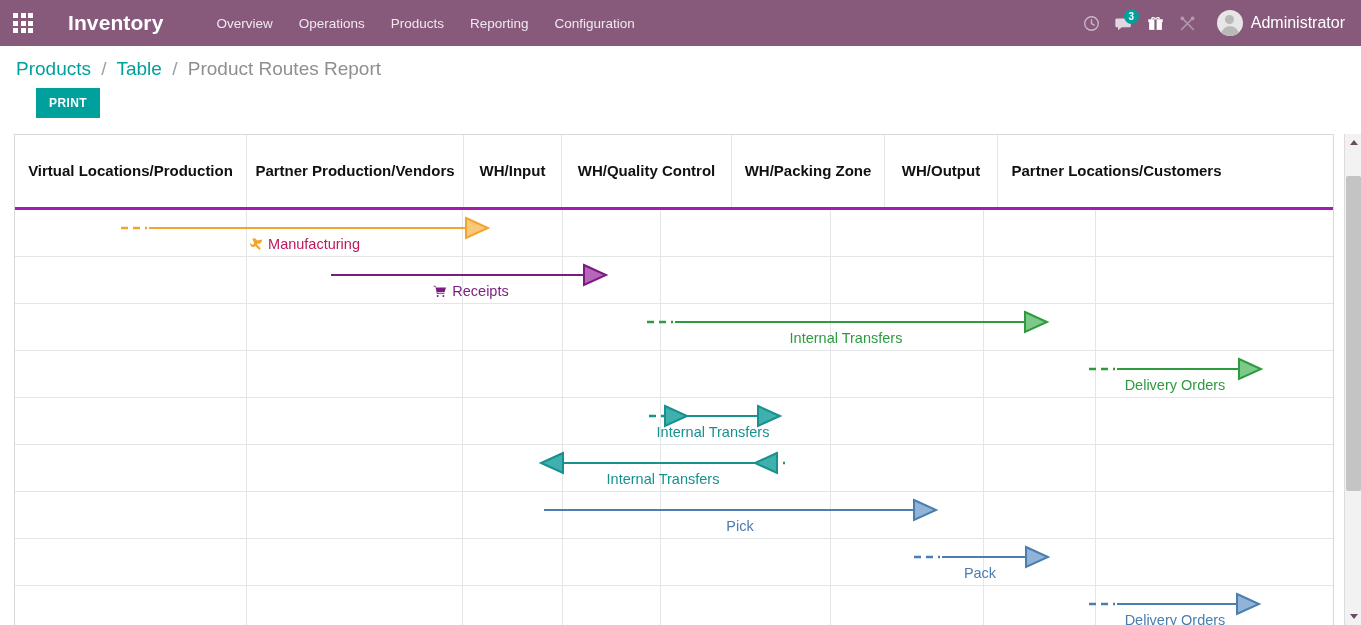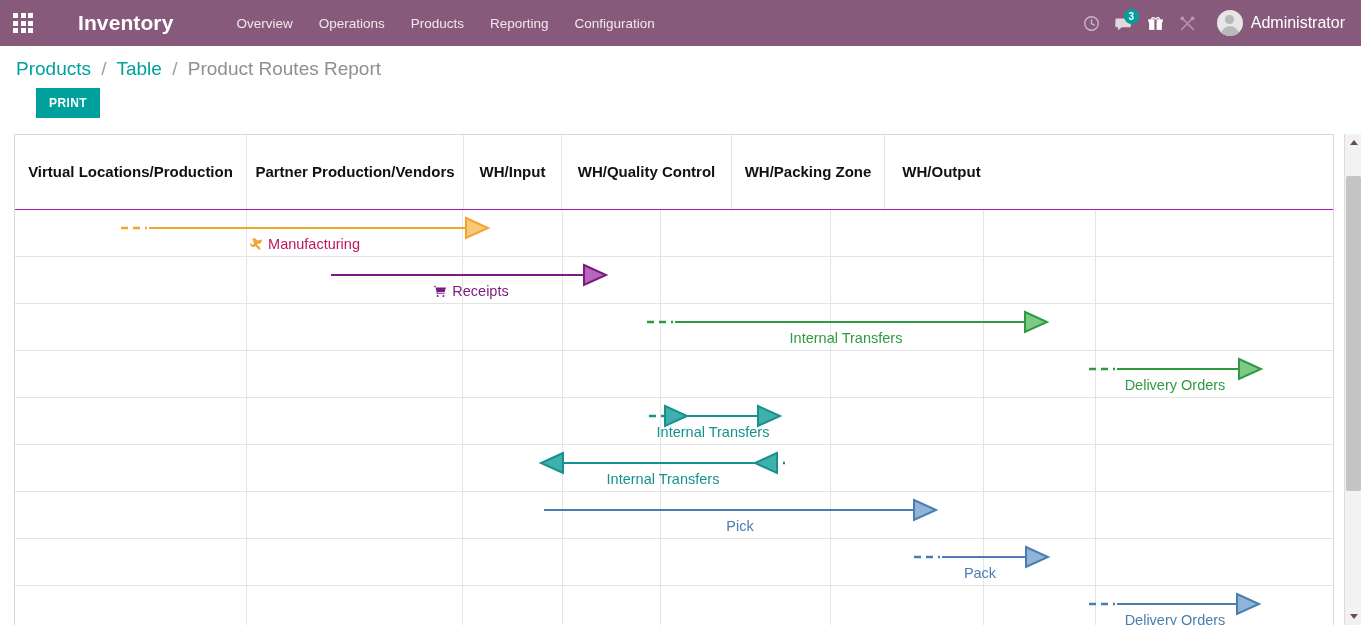--- a/index.html
+++ b/index.html
@@ -11,21 +11,20 @@
   }
 
   
   .navbar {
     height: 46px;
     background: #875A7B;
     display: flex;
     align-items: center;
     color: #ffffff;
     position: relative;
-    gap: 10px;
   }
   .apps-menu {
     width: 46px; height: 46px;
     display: flex; align-items: center; justify-content: center;
     cursor: pointer;
   }
   .apps-grid {
     display: grid;
     grid-template-columns: repeat(3, 5px);
     grid-template-rows: repeat(3, 5px);
@@ -107,21 +106,21 @@
   }
   .report-table {
     position: relative;
     width: 1320px;
     border: 1px solid #d6d8db;
     border-bottom: none;
     background: #fff;
   }
   .thead {
     display: flex;
-    border-bottom: 1px solid #a21caf;
+    border-bottom: 3px solid #a21caf;
     height: 75px;
   }
   .th {
     display: flex; align-items: center; justify-content: center;
     text-align: center;
     font-size: 15px; font-weight: bold; color: #111;
     border-right: 1px solid #e3e5e7;
     padding: 0 6px;
     line-height: 1.45;
   }
@@ -263,20 +262,21 @@
 
 <div class="report-wrap">
   <div class="report-table">
     <div class="thead" id="thead">
         <div class="th" style="width: 232px;">Virtual Locations/Production</div>
         <div class="th" style="width: 217px;">Partner Production/Vendors</div>
         <div class="th" style="width: 98px;">WH/Input</div>
         <div class="th" style="width: 170px;">WH/Quality Control</div>
         <div class="th" style="width: 153px;">WH/Packing Zone</div>
         <div class="th" style="width: 113px;">WH/Output</div>
+        <div class="th" style="width: 237px;">Partner Locations/Customers</div>
       </div>
     <div id="tbody">
         <div class="trow">
           <div class="td" style="width: 232px;"></div>
           <div class="td" style="width: 217px;"></div>
           <div class="td" style="width: 100px;"></div>
           <div class="td" style="width: 98px;"></div>
           <div class="td" style="width: 170px;"></div>
           <div class="td" style="width: 153px;"></div>
           <div class="td" style="width: 113px;"></div>

